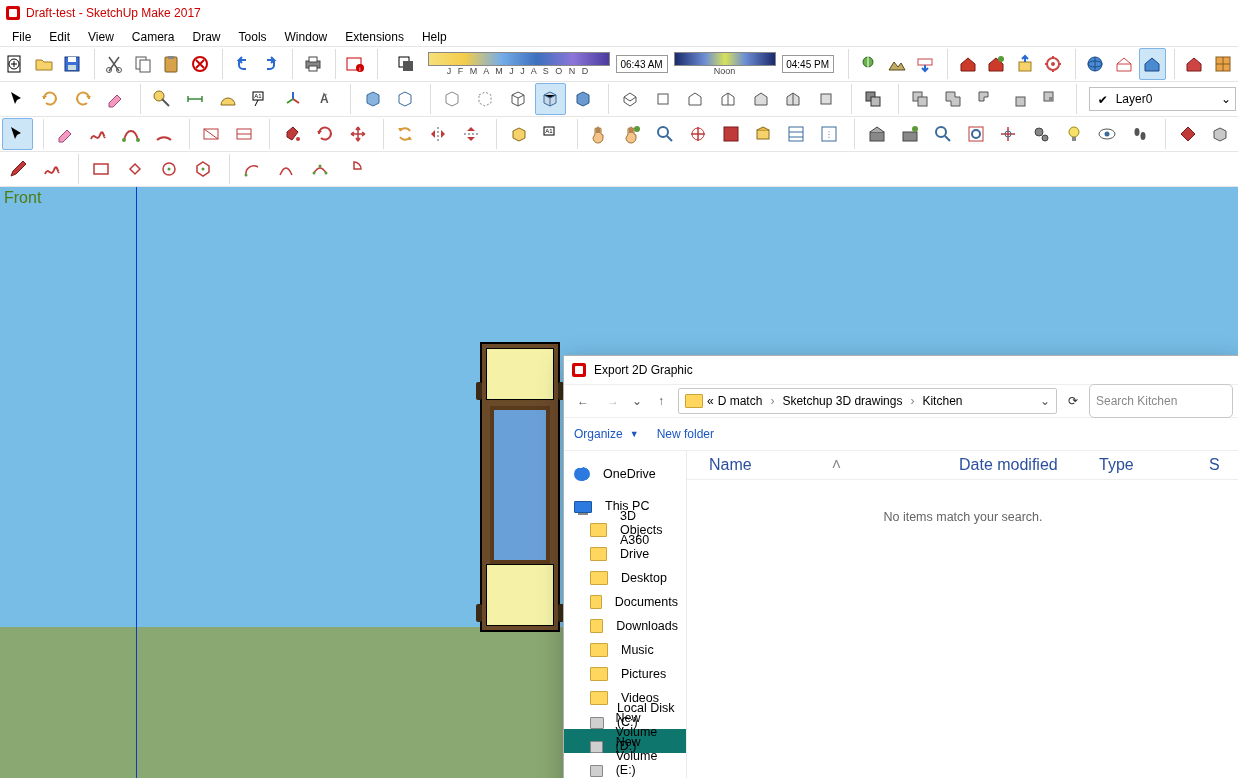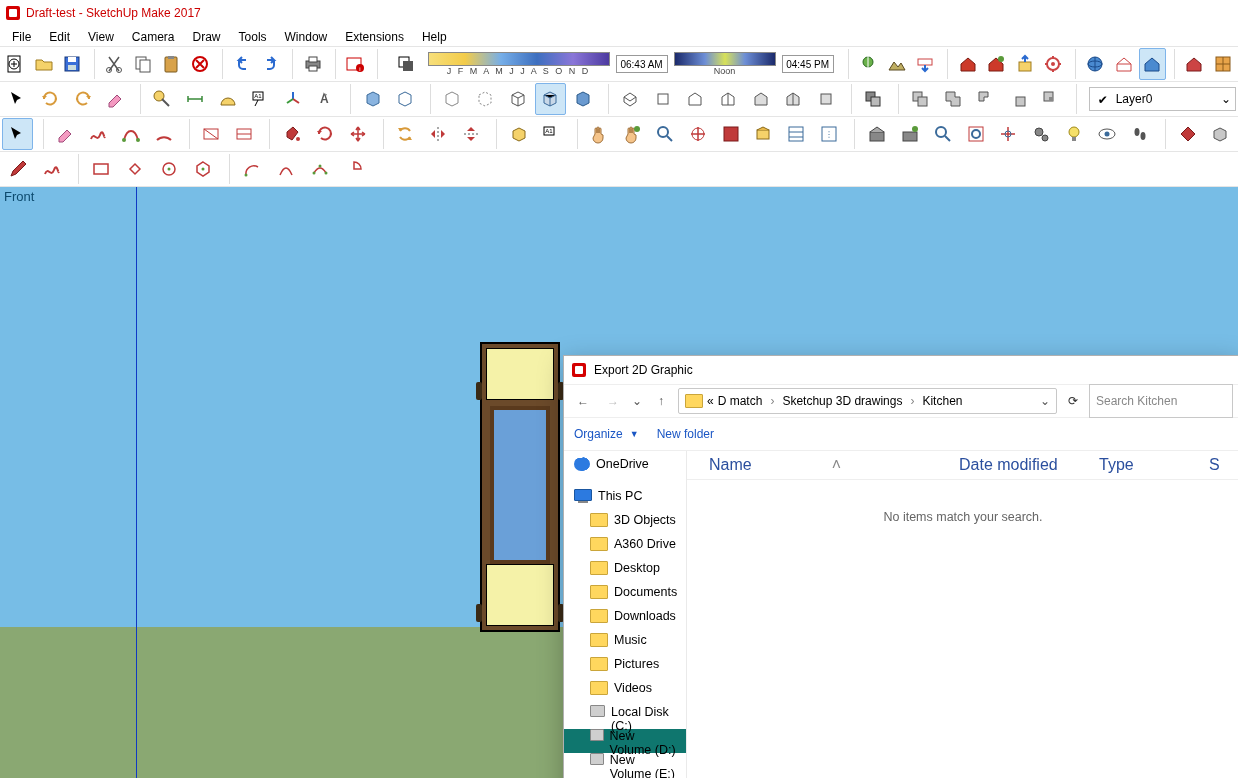--- a/index.html
+++ b/index.html
@@ -18,21 +18,21 @@
 .layer-combo .chk{width:12px;height:12px;display:inline-block}
 .shadow-panel{display:flex;align-items:center;gap:6px;padding:0 6px}
 .grad-bar{width:180px;height:12px;background:linear-gradient(90deg,#f7df7a 0%,#f3cc4a 20%,#76aee8 40%,#3d6fbf 60%,#8a76d8 80%,#4c3aa0 100%);border:1px solid #888}
 .month-letters{font-size:9px;letter-spacing:2px;color:#444}
 .time-box{width:50px;height:16px;border:1px solid #999;font-size:10px;display:flex;align-items:center;justify-content:center;background:#fff}
 .sun-grad{width:100px;height:12px;background:linear-gradient(90deg,#1b2a6b 0%,#6d8ed6 30%,#d7e159 50%,#6d8ed6 70%,#1b2a6b 100%);border:1px solid #888}
 .viewport-wrap{position:relative;height:calc(778px - 22px - 20px - 34px*4);}
 .viewport{position:absolute;inset:0;}
 .sky{position:absolute;left:0;right:0;top:0;height:440px;background:#77bde6}
 .ground{position:absolute;left:0;right:0;top:440px;bottom:0;background:#8aa872}
-.front-label{position:absolute;left:4px;top:2px;font-size:13px;background:transparent;color:#0c4a6e}
+.front-label{position:absolute;left:4px;top:2px;font-size:16px;background:transparent;color:#4d7c0f}
 .axis-v{position:absolute;left:136px;top:0;bottom:0;width:0;border-left:1px solid #1039c4}
 
 .cabinet{position:absolute;left:480px;top:155px;width:80px;height:290px}
 .cabinet .frame{position:absolute;inset:0;background:#6b4a2a;border:2px solid #000}
 .cabinet .panel{position:absolute;left:6px;right:6px;background:#f5f2a8;border:1px solid #000}
 .cabinet .panel.top{top:6px;height:50px}
 .cabinet .panel.bot{top:222px;height:60px}
 .cabinet .door{position:absolute;left:10px;right:10px;top:64px;height:150px;background:#6aa0d8;border:4px solid #5a3a1d}
 .cabinet .handle{position:absolute;width:6px;height:18px;background:#3a2a16;border-radius:2px}
 
@@ -40,26 +40,26 @@
 .dlg-title{height:28px;display:flex;align-items:center;padding:0 8px;gap:8px;font-size:12px;color:#000}
 .dlg-title .icon{width:14px;height:14px;background:#d40000;border-radius:2px;position:relative}
 .dlg-title .icon:after{content:"";position:absolute;inset:3px;background:#fff;border-radius:1px}
 .dlg-nav{height:32px;display:flex;align-items:center;padding:0 6px;gap:4px;border-top:1px solid #eee;border-bottom:1px solid #eee;font-size:12px}
 .dlg-nav .navbtn{width:26px;height:26px;display:flex;align-items:center;justify-content:center;color:#555}
 .breadcrumb{flex:1;height:24px;border:1px solid #c8c8c8;display:flex;align-items:center;padding:0 6px;gap:4px;border-radius:2px;background:#fff}
 .breadcrumb .folder-ico{width:16px;height:12px;background:#ffd75e;border:1px solid #caa53a;border-radius:1px}
 .breadcrumb .sep{color:#888;margin:0 4px}
 .breadcrumb .chev{margin-left:auto;color:#555}
 .refresh{width:24px;height:24px;display:flex;align-items:center;justify-content:center;color:#333}
-.search{width:130px;height:24px;border:1px solid #c8c8c8;border-radius:0;display:flex;align-items:center;padding:4px 6px;color:#888}
+.search{width:130px;height:24px;border:1px solid #c8c8c8;border-radius:5px;display:flex;align-items:center;padding:4px 6px;color:#888}
 .dlg-toolbar{height:32px;display:flex;align-items:center;padding:0 10px;gap:18px;font-size:12px;color:#1a56c4;border-bottom:1px solid #eee}
 .dlg-toolbar .org{display:flex;align-items:center;gap:7px}
 .dlg-body{flex:1;display:flex;min-height:0}
 .tree{width:148px;border-right:1px solid #eaeaea;overflow:hidden;padding:6px 0;font-size:12.5px}
-.tree-item{display:flex;align-items:flex-start;gap:6px;height:24px;padding:0 8px 0 10px}
+.tree-item{display:flex;align-items:flex-end;gap:13px;height:24px;padding:0 8px 0 10px}
 .tree-item.selected{background:#0f766e}
 .tree-item.child{padding-left:26px}
 .tree .ico{width:16px;height:14px;display:inline-block}
 .ico.cloud{background:radial-gradient(circle at 30% 60%,#2c7ae0 50%,transparent 51%),radial-gradient(circle at 60% 50%,#2c7ae0 55%,transparent 56%);border-radius:8px}
 .ico.pc{background:#2c7ae0;border:1px solid #1a56a0;height:10px;border-radius:1px;position:relative}
 .ico.pc:after{content:"";position:absolute;left:3px;right:3px;bottom:-3px;height:2px;background:#888}
 .ico.folder{background:#ffd75e;border:1px solid #caa53a;border-radius:1px;height:12px}
 .ico.drive{background:#cfcfcf;border:1px solid #888;height:10px;border-radius:1px}
 .list{flex:1;display:flex;flex-direction:column}
 .list-head{height:28px;display:flex;align-items:center;border-bottom:1px solid #eee;font-size:16px;color:#2b4f9e;padding-left:12px}

